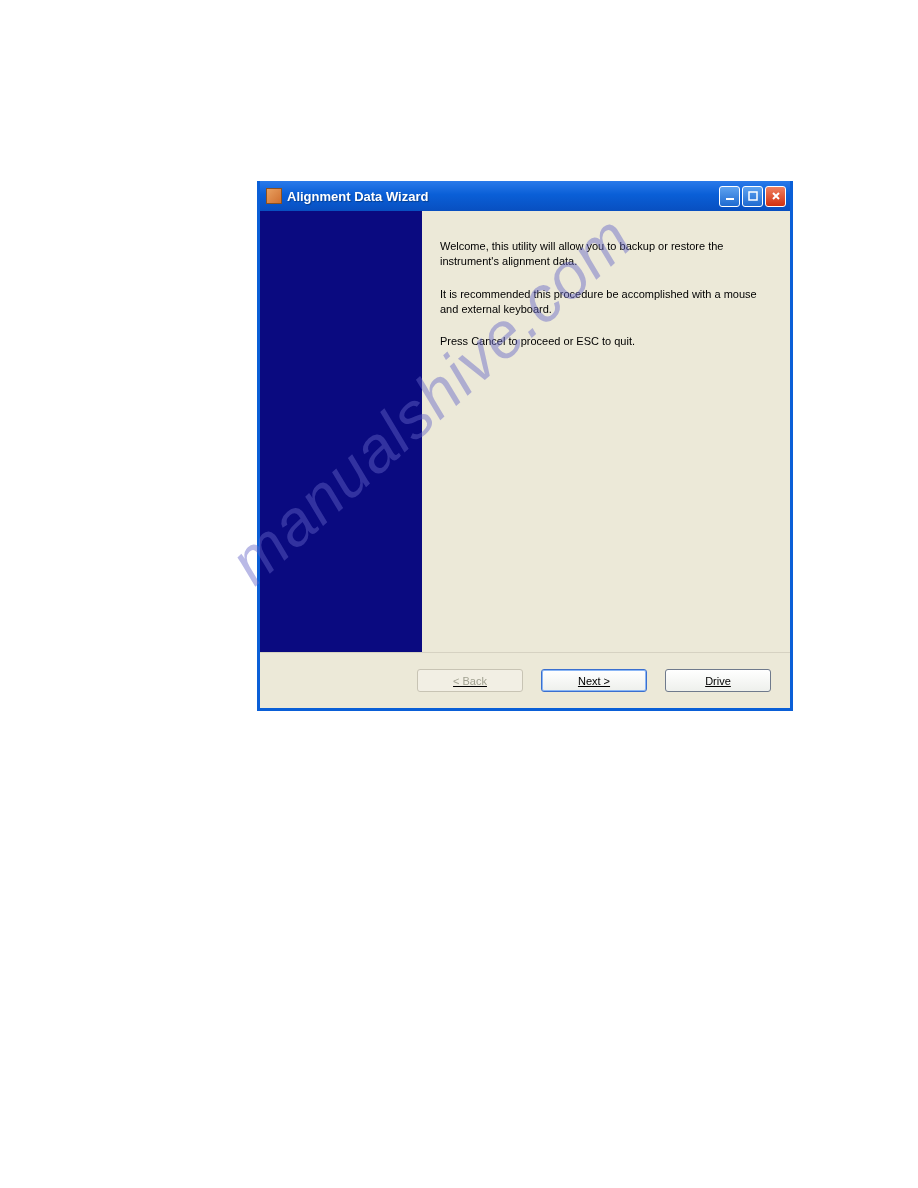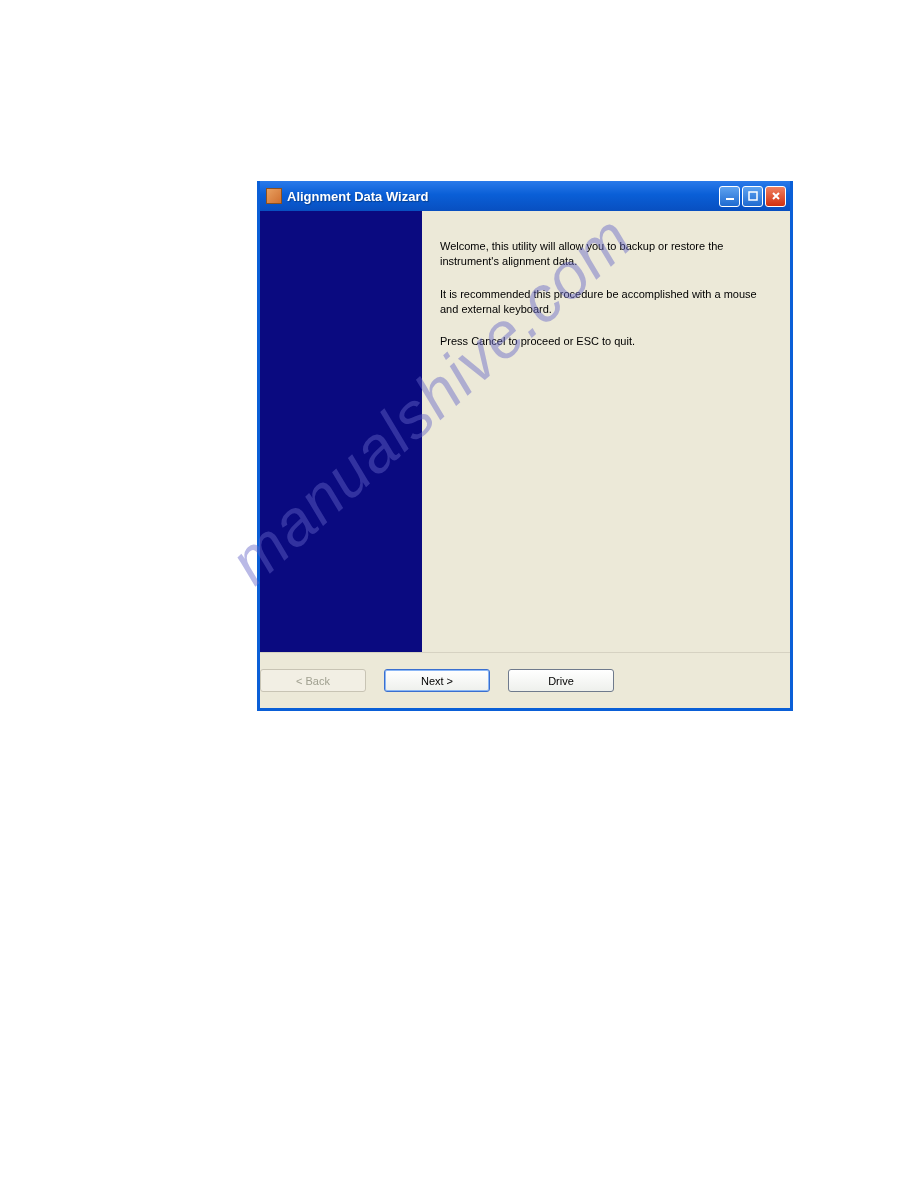--- a/index.html
+++ b/index.html
@@ -68,23 +68,24 @@
     position: relative;
   }
   .para { margin-bottom: 18px; }
 
   .button-row {
     height: 56px;
     background: #ece9d8;
     border-top: 1px solid #d6d2c2;
     display: flex;
     align-items: center;
-    justify-content: flex-start;
+    justify-content: flex-end;
     padding-right: 19px;
     gap: 18px;
+    text-decoration: underline;
   }
   .btn {
     width: 106px;
     height: 23px;
     font-size: 11px;
     font-family: inherit;
     border-radius: 3px;
     cursor: pointer;
     border: 1px solid #6f7a8c;
     background: linear-gradient(to bottom,#ffffff,#eef0ec);

